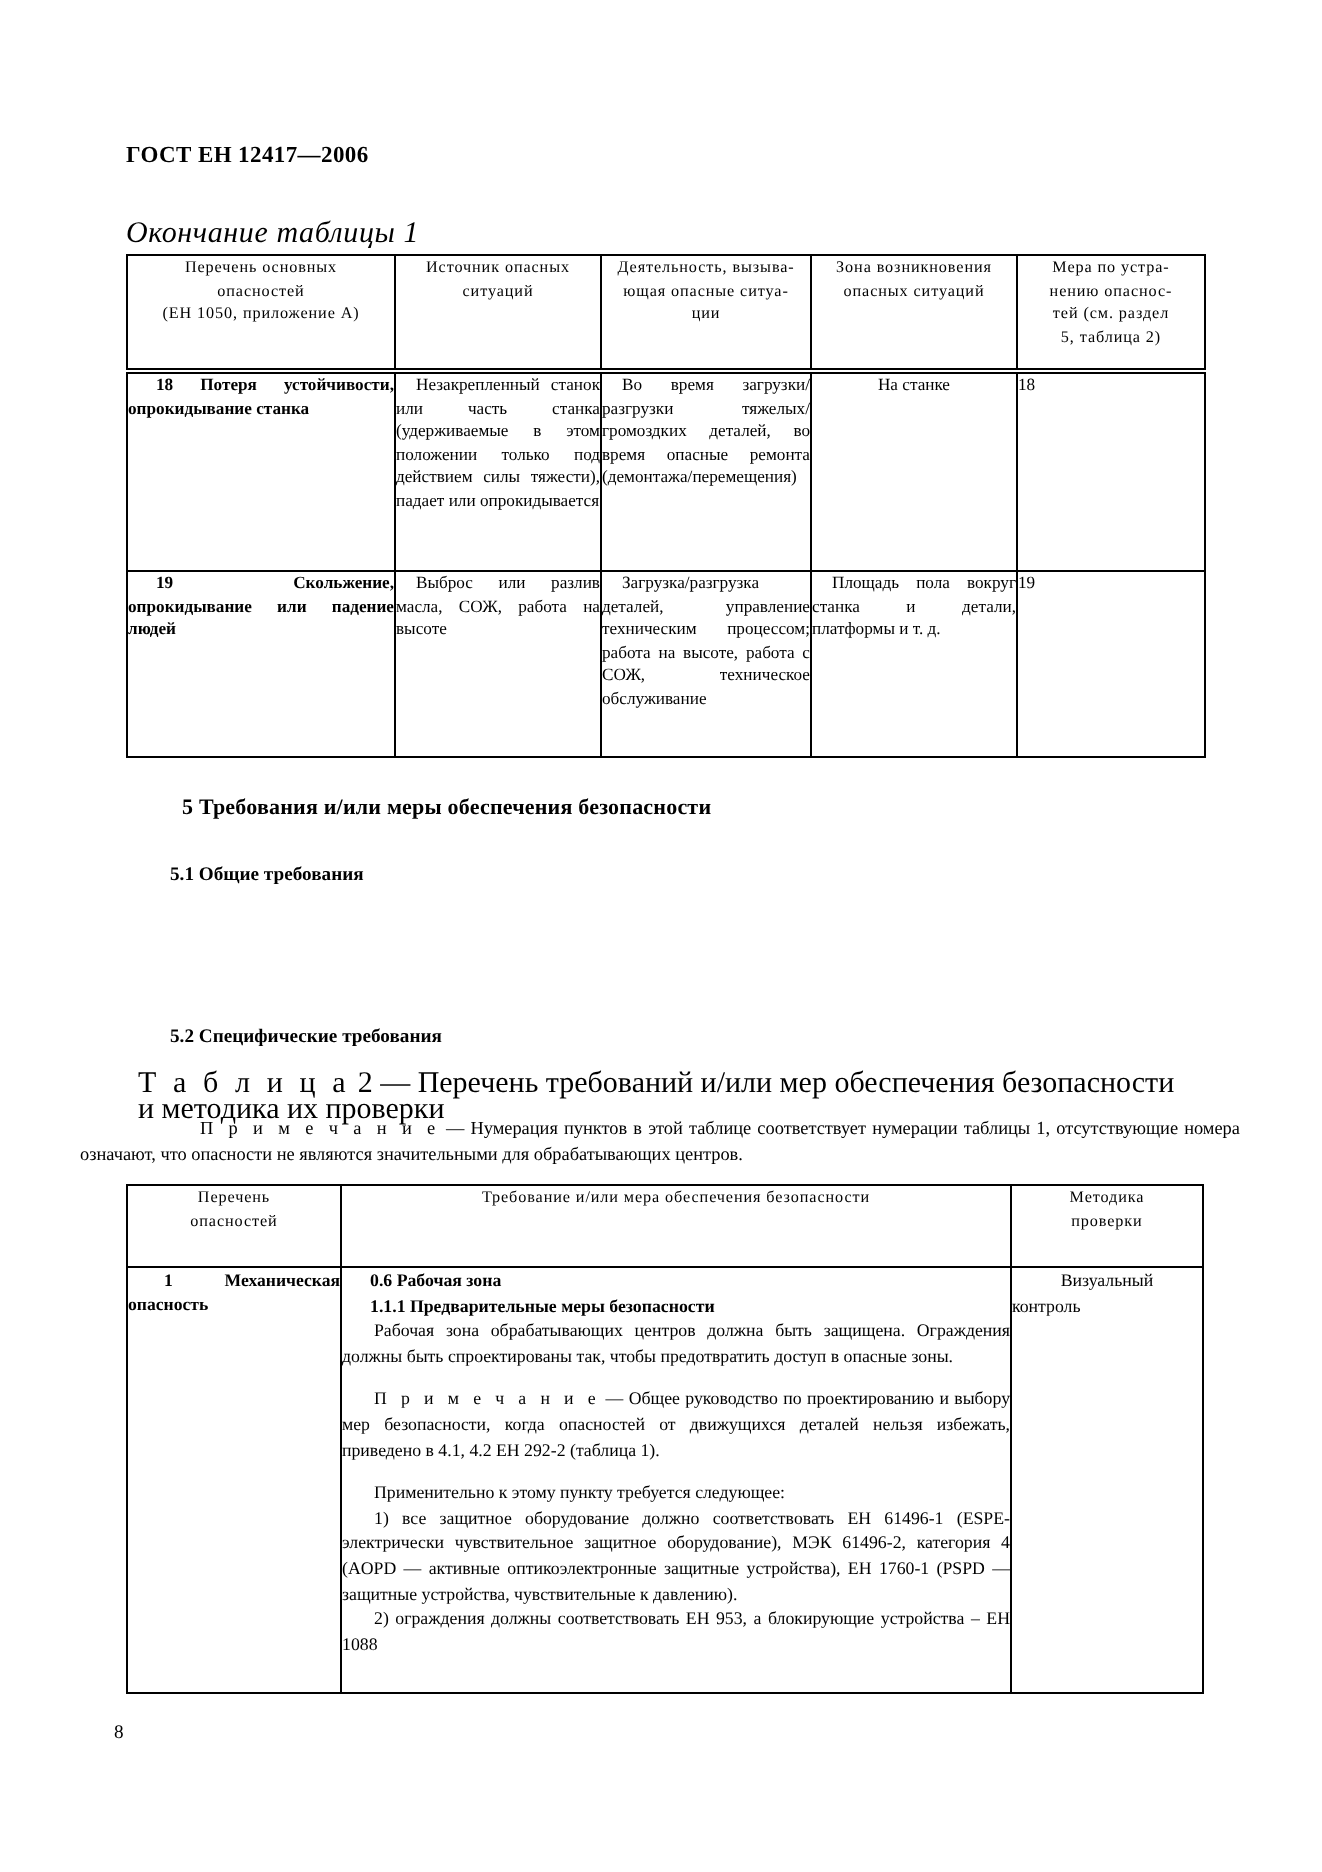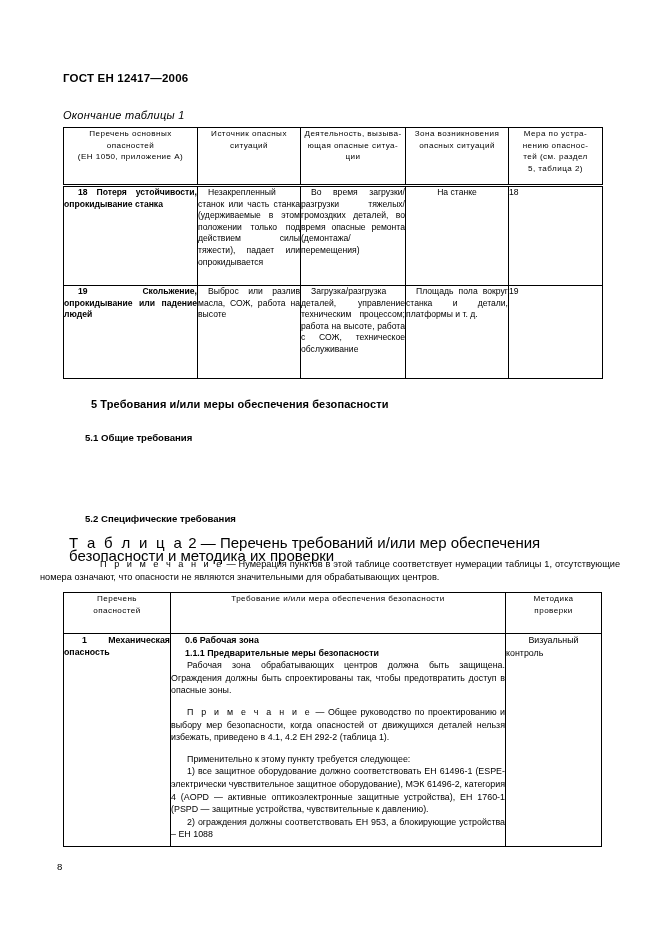--- a/index.html
+++ b/index.html
@@ -14,34 +14,35 @@
     font-family: "Liberation Sans", sans-serif;
     color: #000000;
     -webkit-font-smoothing: antialiased;
   }
   .page {
     position: absolute;
     left: 0; top: 0;
     width: 661px;
     height: 936px;
     overflow: hidden;
+    font-family: Liberation Serif, serif;
   }
   .doc-header {
     position: absolute;
     left: 63px;
     top: 72px;
     font-size: 11.5px;
     font-weight: bold;
     letter-spacing: 0.2px;
   }
   .table-continuation {
     position: absolute;
     left: 63px;
     top: 109px;
-    font-size: 11px;
+    font-size: 15px;
     font-style: italic;
     letter-spacing: 0.3px;
   }
 
   
   table.gost {
     border-collapse: collapse;
     table-layout: fixed;
     width: 100%;
   }

